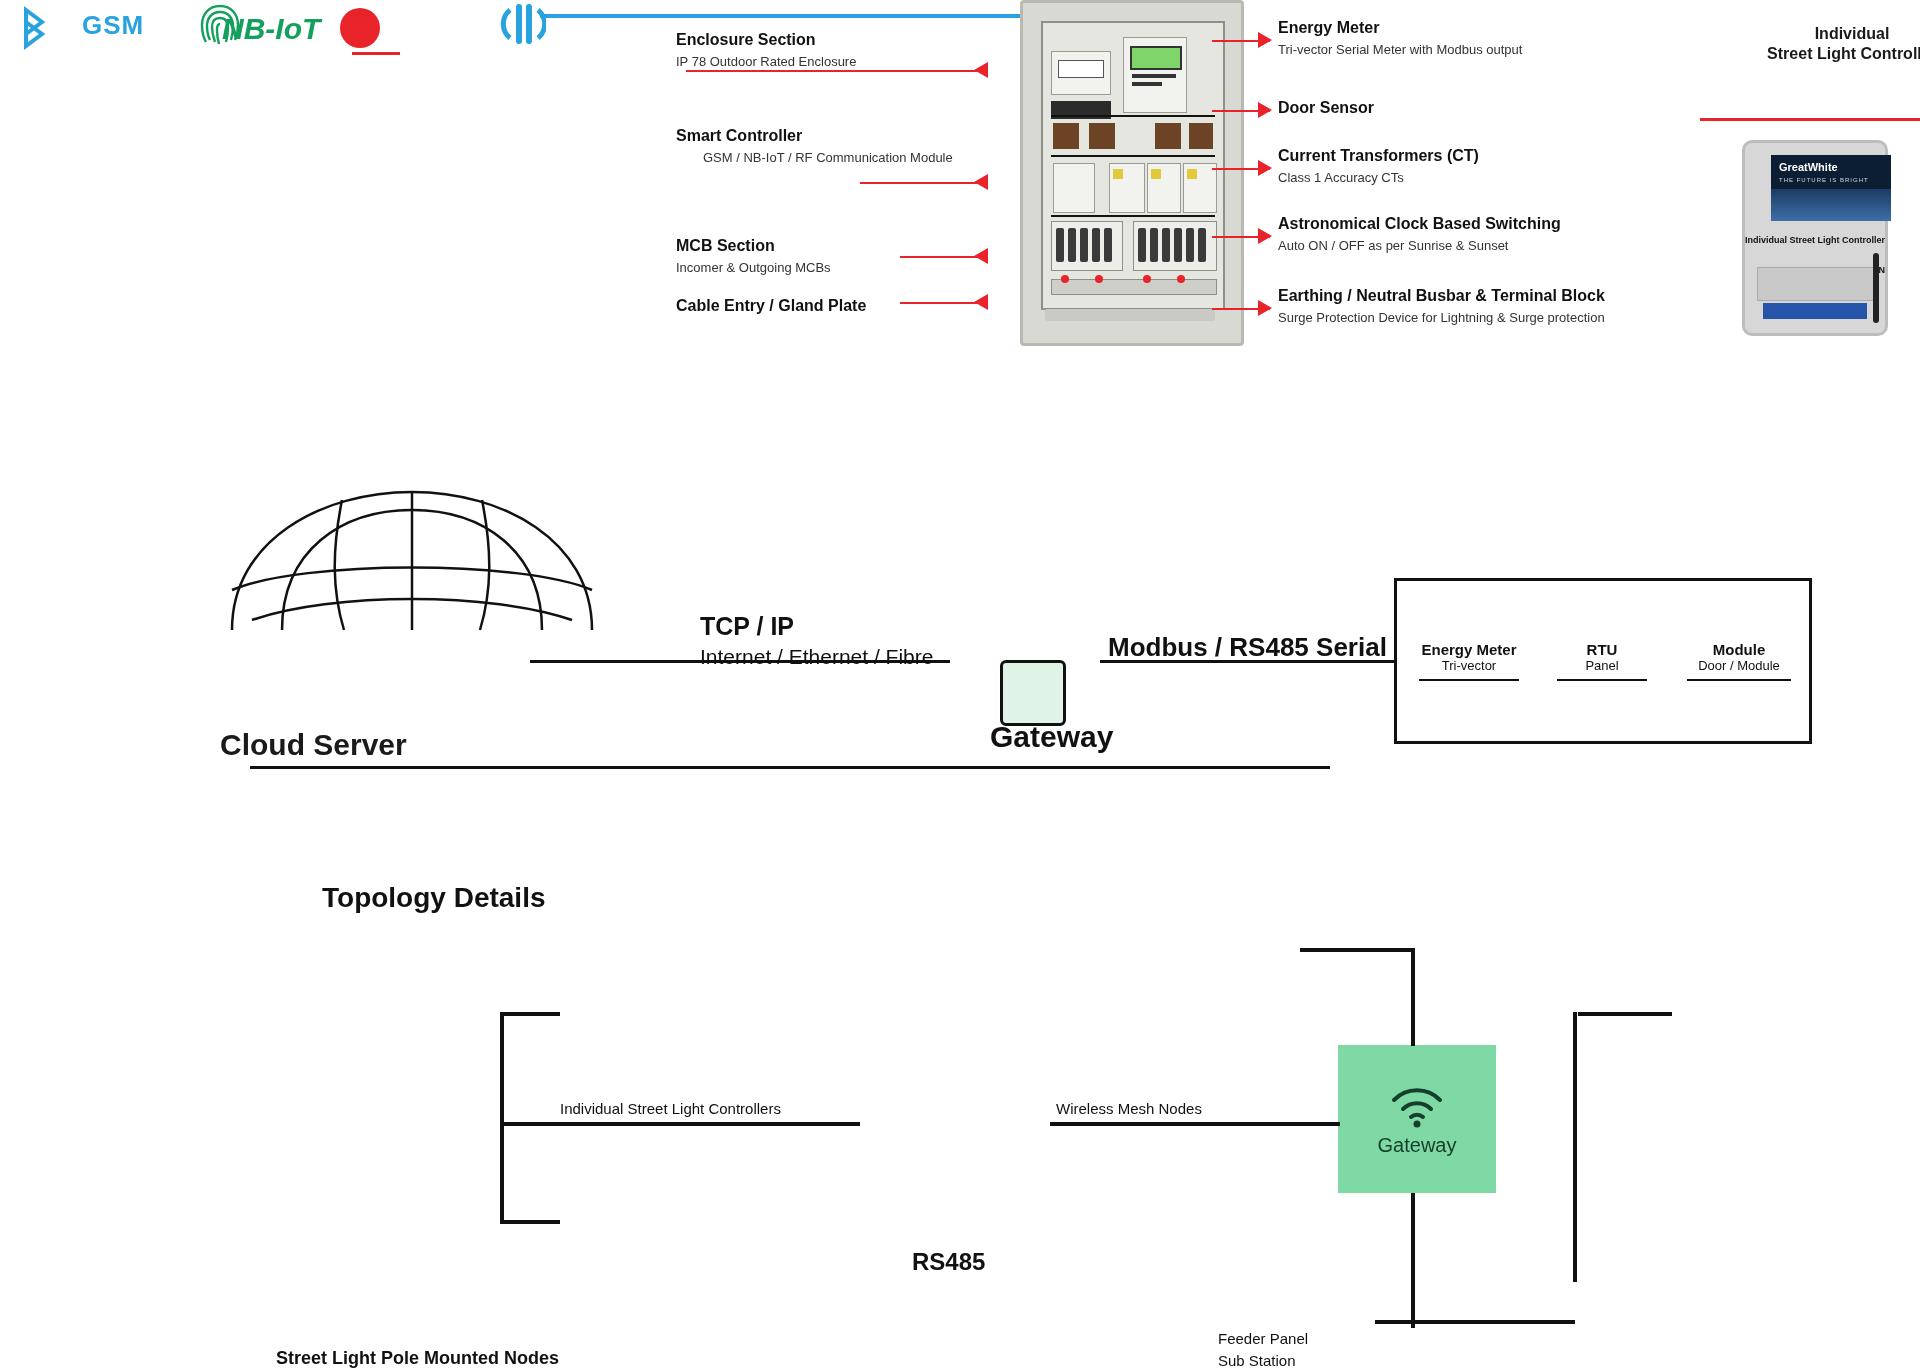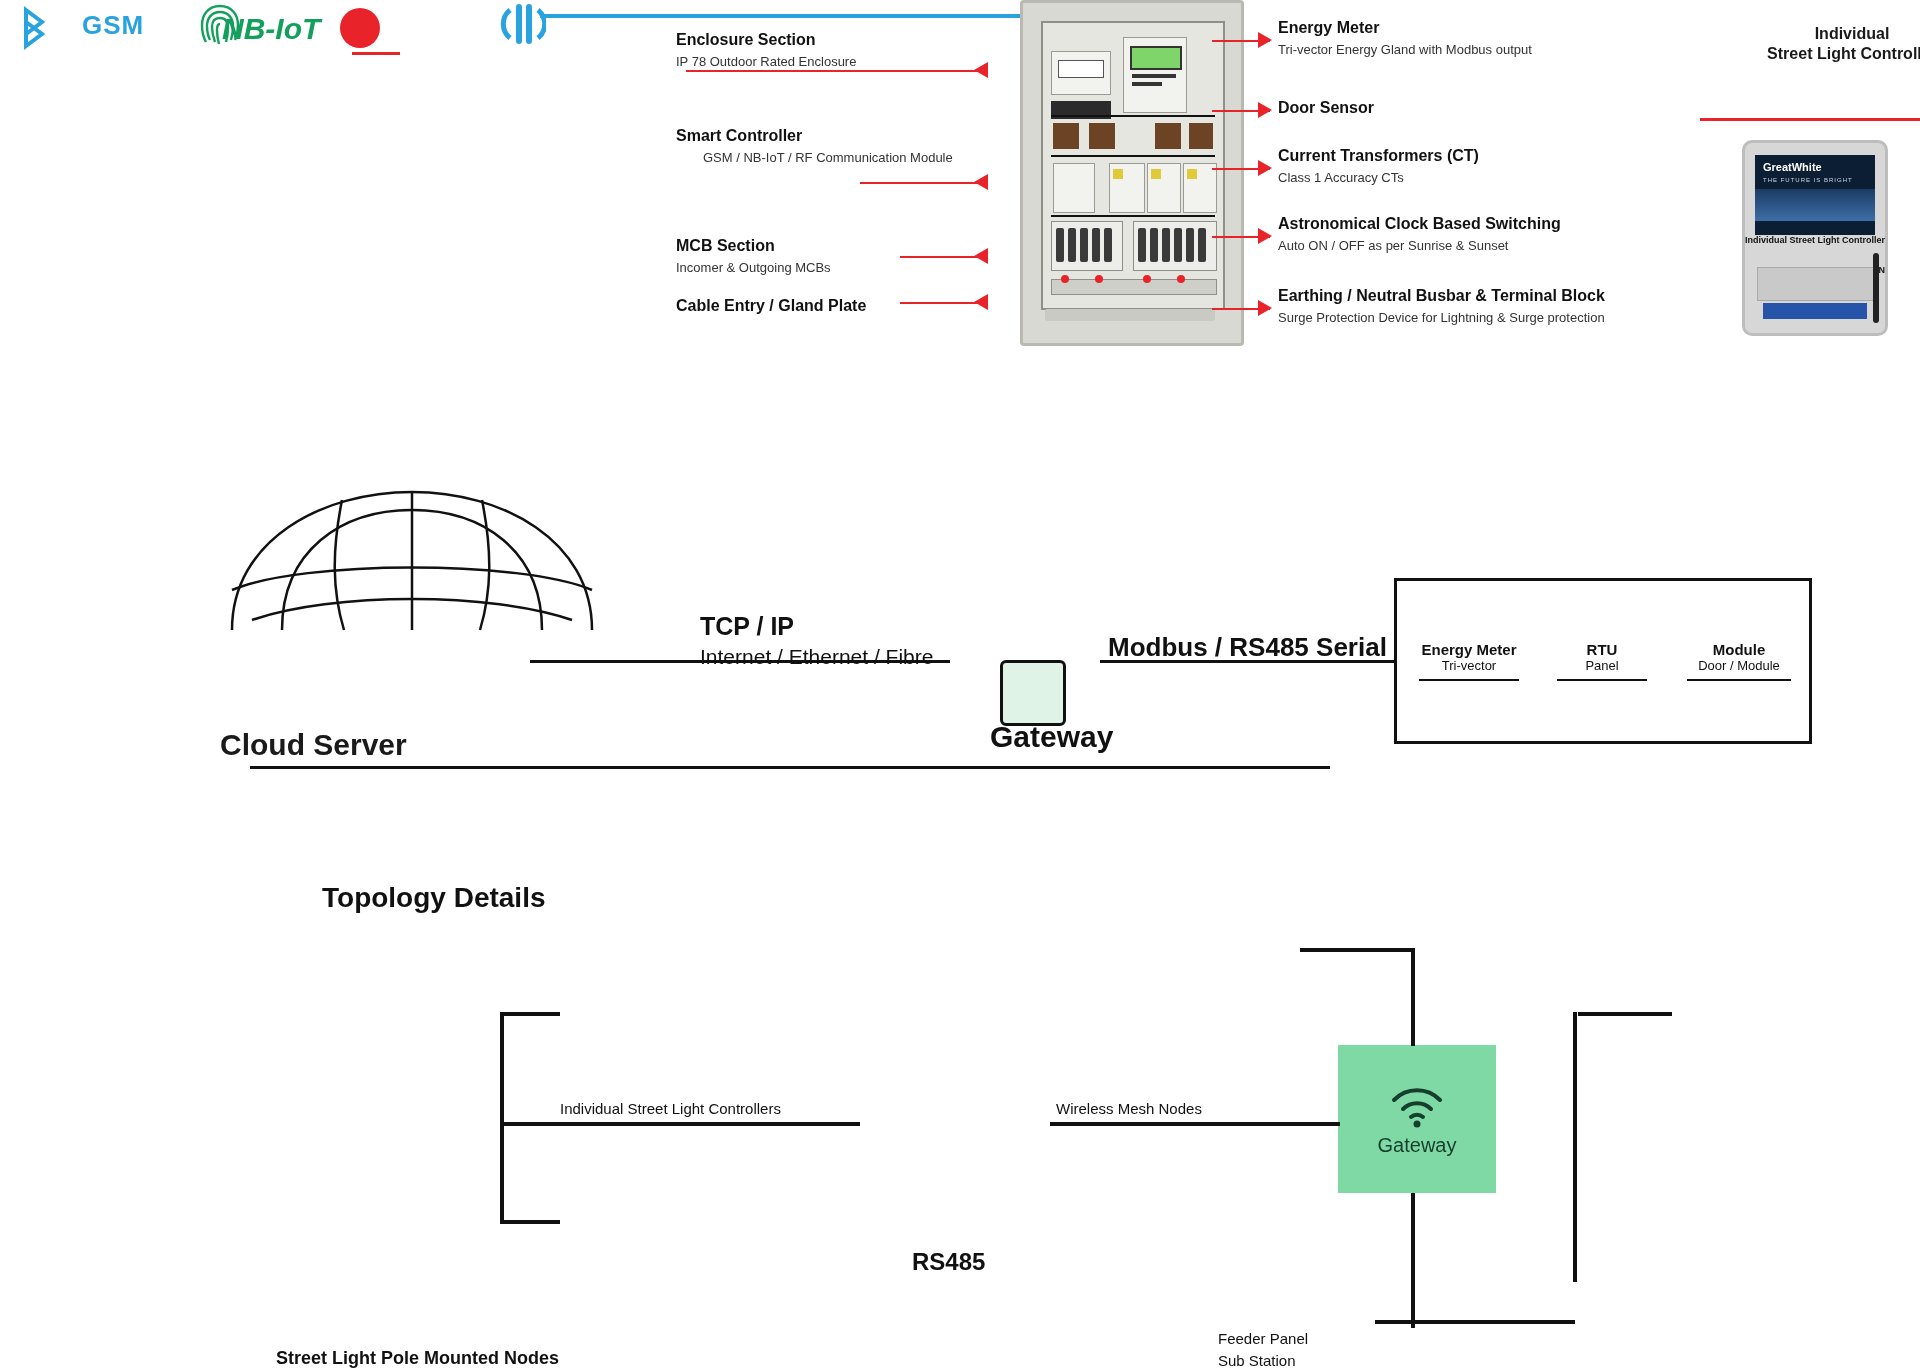--- a/index.html
+++ b/index.html
@@ -155,21 +155,21 @@
 <div class="red-line" style="left:900px;top:302px;width:86px;"></div>
 <div class="red-arrow arrow-left" style="left:974px;top:294px;"></div>
 <div class="abs lbl" style="left:676px;top:296px;width:280px;">
   <div class="title-sm">Cable Entry / Gland Plate</div>
 </div>
 
 <div class="red-line" style="left:1212px;top:40px;width:58px;"></div>
 <div class="red-arrow arrow-right" style="left:1258px;top:32px;"></div>
 <div class="abs lbl" style="left:1278px;top:18px;width:330px;">
   <div class="title-sm">Energy Meter</div>
-  <div class="sub-sm" style="margin-top:4px;">Tri-vector Energy Gland with Modbus output</div>
+  <div class="sub-sm" style="margin-top:4px;">Tri-vector Serial Meter with Modbus output</div>
 </div>
 
 <div class="red-line" style="left:1212px;top:110px;width:58px;"></div>
 <div class="red-arrow arrow-right" style="left:1258px;top:102px;"></div>
 <div class="abs lbl" style="left:1278px;top:98px;width:300px;">
   <div class="title-sm">Door Sensor</div>
 </div>
 
 <div class="red-line" style="left:1212px;top:168px;width:58px;"></div>
 <div class="red-arrow arrow-right" style="left:1258px;top:160px;"></div>
@@ -190,21 +190,21 @@
 <div class="abs lbl" style="left:1278px;top:286px;width:420px;">
   <div class="title-sm">Earthing / Neutral Busbar &amp; Terminal Block</div>
   <div class="sub-sm" style="margin-top:4px;">Surge Protection Device for Lightning &amp; Surge protection</div>
 </div>
 
 <div class="abs lbl" style="left:1752px;top:24px;width:200px;text-align:center;white-space:pre-line;font-weight:700;font-size:16px;">Individual
 Street Light Controller</div>
 <div class="hr-red" style="left:1700px;top:118px;width:220px;"></div>
 
 <div class="ctrlimg" style="left:1742px;top:140px;width:140px;height:190px;">
-  <div class="ctrl-screen" style="left:10px;top:12px;width:120px;height:80px;">
+  <div class="ctrl-screen" style="left:26px;top:12px;width:120px;height:66px;">
     <div class="abs" style="left:8px;top:6px;color:#fff;font-size:11px;font-weight:700;">GreatWhite</div>
     <div class="abs" style="left:8px;top:22px;color:#cfd8e3;font-size:6px;letter-spacing:1px;">THE FUTURE IS BRIGHT</div>
     <div class="abs" style="left:0;top:34px;width:120px;height:32px;background:linear-gradient(#1b3c63,#3d6ea8);"></div>
   </div>
   <div class="ctrl-txt" style="top:92px;">Individual Street Light Controller</div>
   <div class="ctrl-txt" style="top:122px;text-align:right;">POLE MOUNT VERSION</div>
   <div class="abs" style="left:12px;top:124px;width:116px;height:32px;background:#c9c9c9;border:1px solid #aaa;"></div>
   <div class="abs" style="left:18px;top:160px;width:104px;height:16px;background:#2554a8;"></div>
   <div class="abs" style="left:128px;top:110px;width:6px;height:70px;background:#222;border-radius:3px;"></div>
 </div>

